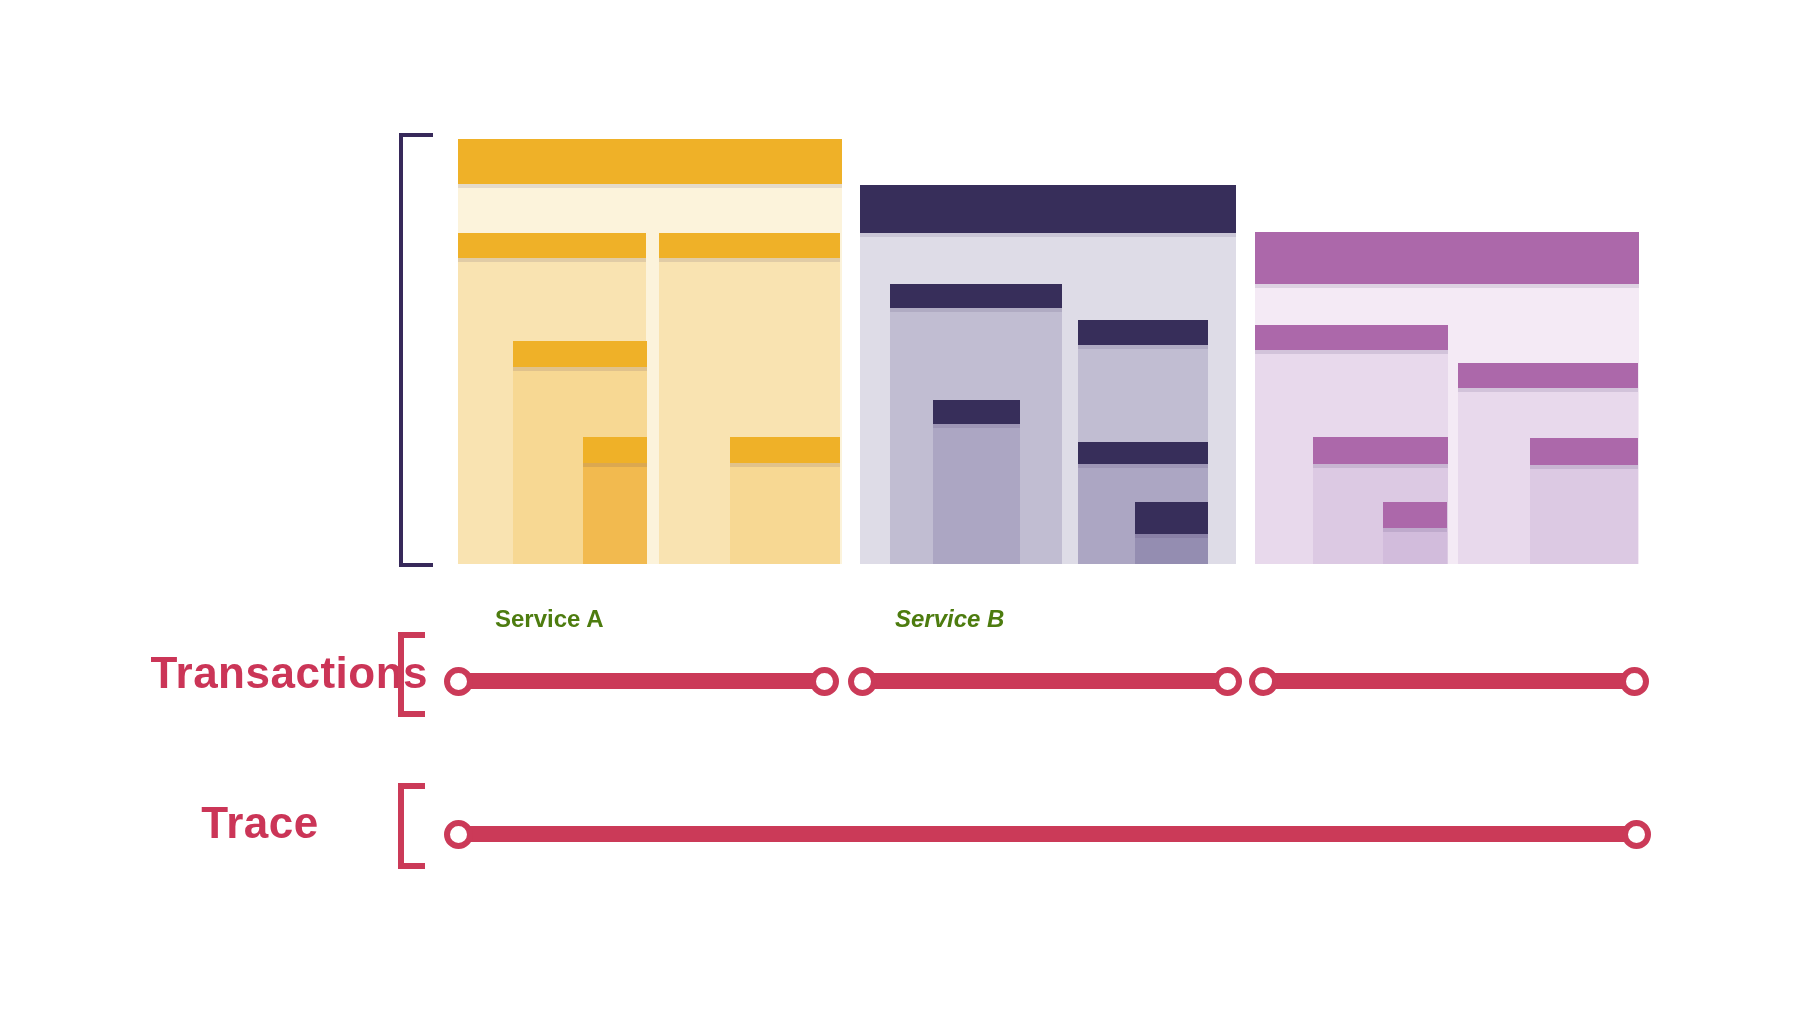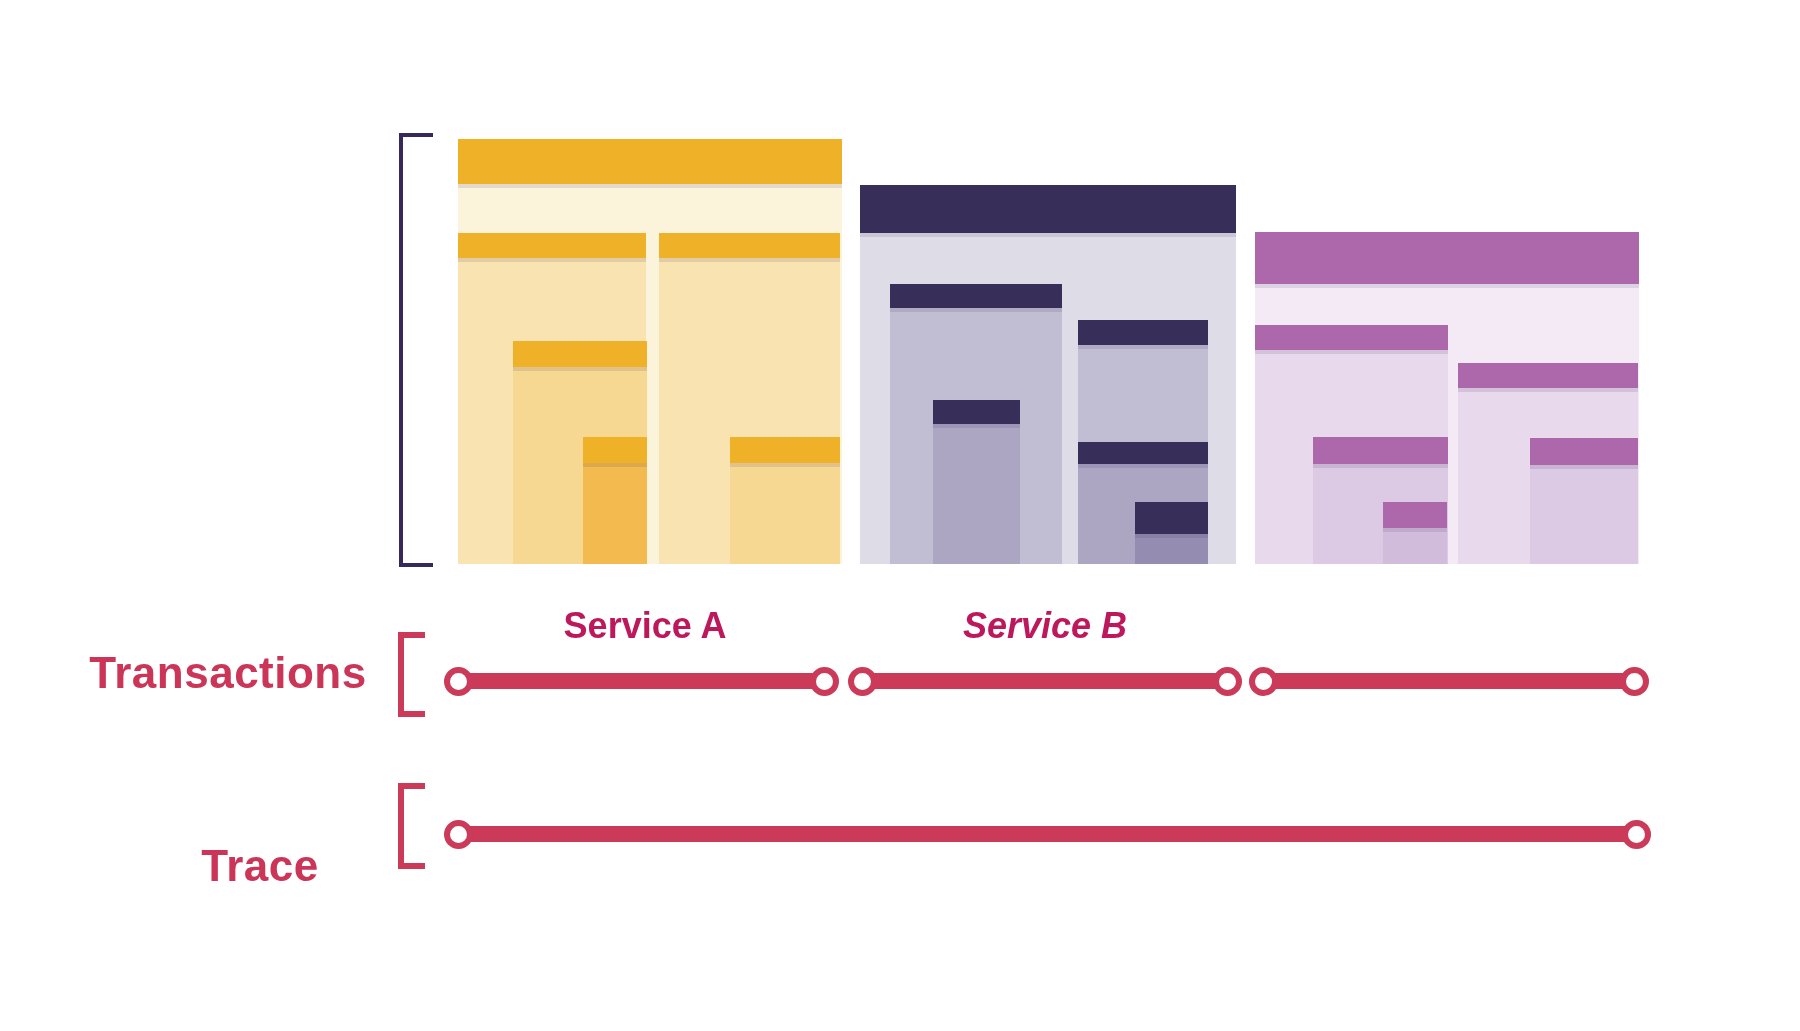--- a/index.html
+++ b/index.html
@@ -17,22 +17,22 @@
   .cat-label {
     position: absolute;
     width: 400px;
     text-align: center;
     font-size: 44px;
     font-weight: 700;
     line-height: 46px;
     letter-spacing: 0.5px;
   }
   .lbl-spans        { left:  61px; top: 358px; color: #37295A; }
-  .lbl-transactions { left:  28px; top: 650px; color: #CB3557; }
-  .lbl-trace        { left:  60px; top: 843px; color: #CB3557; text-align: center; }
+  .lbl-transactions { left:  28px; top: 650px; color: #CB3557; text-align: right; }
+  .lbl-trace        { left:  60px; top: 800px; color: #CB3557; text-align: center; }
 
   
   .bracket { position: absolute; background: transparent; }
   .bracket-spans {
     left: 399px; top: 133px; width: 30px; height: 426px;
     border-left: 4px solid #37295A;
     border-top: 4px solid #37295A;
     border-bottom: 4px solid #37295A;
   }
   .bracket-red {
@@ -41,24 +41,23 @@
     border-bottom: 6px solid #CB3A58;
   }
   .bracket-transactions { left: 398px; top: 632px; width: 21px; height: 73px; }
   .bracket-trace        { left: 398px; top: 783px; width: 21px; height: 74px; }
 
   
   .svc-label {
     position: absolute;
     top: 605px;
     width: 300px;
-    text-align: center;
-    font-size: 36px;
+    font-size: 24px;
     font-weight: 700;
-    color: #be185d;
+    color: #4d7c0f;
   }
   .svc-a { left: 495px; }
   .svc-b { left: 895px; font-style: italic; }
   .svc-c { left: 1287px; }
 
   
   .span-bar {
     position: absolute;
     box-shadow: 0 4px 0 rgba(55, 41, 90, 0.12);
   }

